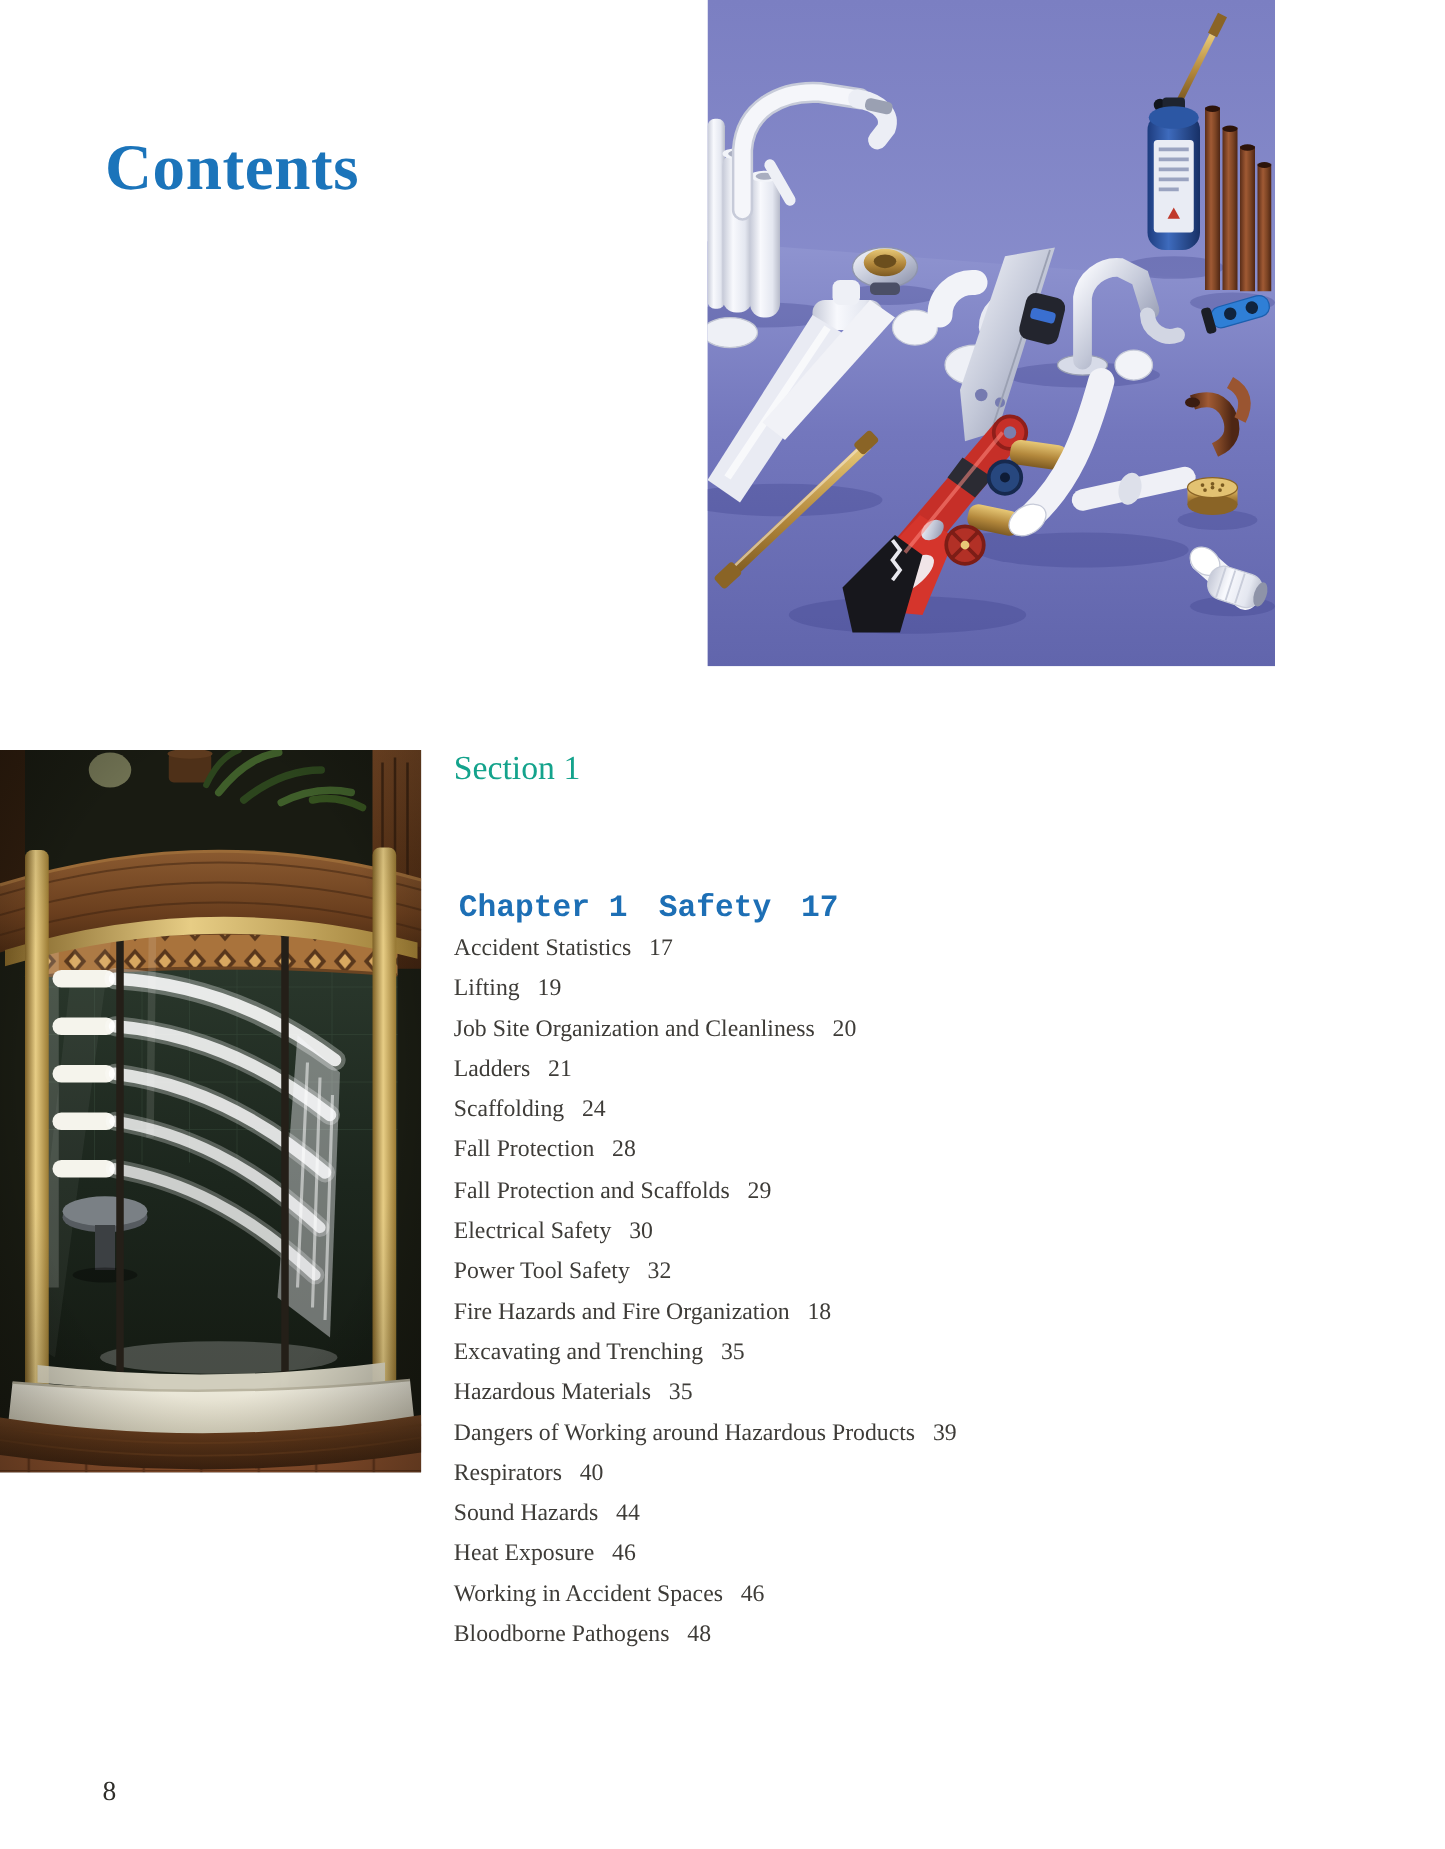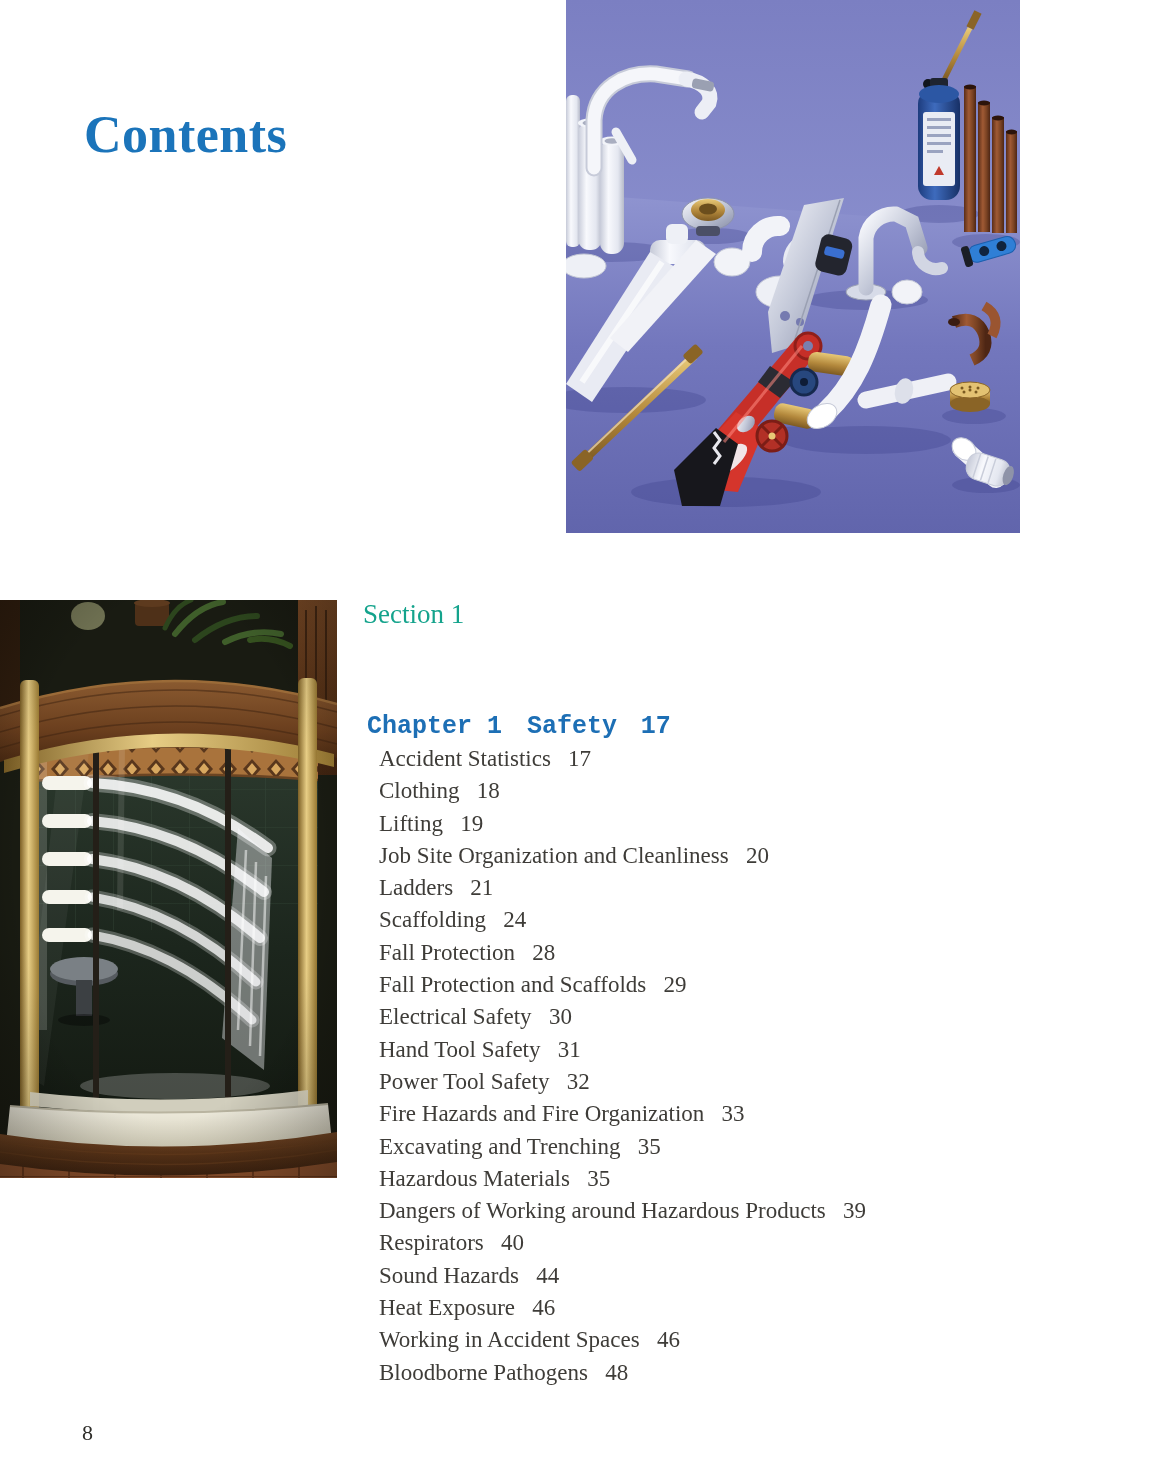--- a/index.html
+++ b/index.html
@@ -26,23 +26,23 @@
     font-weight:normal;font-size:27px;line-height:38px;margin:0;
   }
   .chapter-head{
     position:absolute;left:0;top:110px;
     color:var(--chapter-blue,#1d6fb5);
     font-weight:bold;font-size:25px;line-height:36px;margin:4px;font-family:Liberation Mono, monospace;
   }
   .chapter-title{margin-left:1.0em;}
   .chapter-page{margin-left:0.95em;}
   .toc-list{
-    position:absolute;left:16px;top:148px;margin:0;padding:0;list-style:none;
+    position:absolute;left:0;top:148px;margin:0;padding:0;list-style:none;
     color:var(--body-text,#3e3c38);
-    font-size:23px;
+    font-size:19px;
   }
   .toc-list li{height:32.3px;line-height:32.3px;white-space:nowrap;}
   .toc-page{margin-left:0.75em;}
   .folio{
     position:absolute;left:82px;top:1420px;
     font-size:22px;color:#2f2e2a;
   }
 </style>
 </head>
 <body>
@@ -426,31 +426,29 @@
 
   <div class="toc">
     <h2 class="section-head">
       <span>Section 1</span><br>
     </h2>
     <h3 class="chapter-head">
       <span>Chapter 1</span><span class="chapter-title">Safety</span><span class="chapter-page">17</span>
     </h3>
     <ul class="toc-list">
         <li><span class="toc-label">Accident Statistics</span><span class="toc-page">17</span></li>
-        <li><span class="toc-label">Clothing</span><span class="toc-page">18</span></li>
         <li><span class="toc-label">Lifting</span><span class="toc-page">19</span></li>
         <li><span class="toc-label">Job Site Organization and Cleanliness</span><span class="toc-page">20</span></li>
         <li><span class="toc-label">Ladders</span><span class="toc-page">21</span></li>
         <li><span class="toc-label">Scaffolding</span><span class="toc-page">24</span></li>
         <li><span class="toc-label">Fall Protection</span><span class="toc-page">28</span></li>
         <li><span class="toc-label">Fall Protection and Scaffolds</span><span class="toc-page">29</span></li>
         <li><span class="toc-label">Electrical Safety</span><span class="toc-page">30</span></li>
-        <li><span class="toc-label">Hand Tool Safety</span><span class="toc-page">31</span></li>
         <li><span class="toc-label">Power Tool Safety</span><span class="toc-page">32</span></li>
-        <li><span class="toc-label">Fire Hazards and Fire Organization</span><span class="toc-page">33</span></li>
+        <li><span class="toc-label">Fire Hazards and Fire Organization</span><span class="toc-page">18</span></li>
         <li><span class="toc-label">Excavating and Trenching</span><span class="toc-page">35</span></li>
         <li><span class="toc-label">Hazardous Materials</span><span class="toc-page">35</span></li>
         <li><span class="toc-label">Dangers of Working around Hazardous Products</span><span class="toc-page">39</span></li>
         <li><span class="toc-label">Respirators</span><span class="toc-page">40</span></li>
         <li><span class="toc-label">Sound Hazards</span><span class="toc-page">44</span></li>
         <li><span class="toc-label">Heat Exposure</span><span class="toc-page">46</span></li>
         <li><span class="toc-label">Working in Accident Spaces</span><span class="toc-page">46</span></li>
         <li><span class="toc-label">Bloodborne Pathogens</span><span class="toc-page">48</span></li>
       </ul>
   </div>

